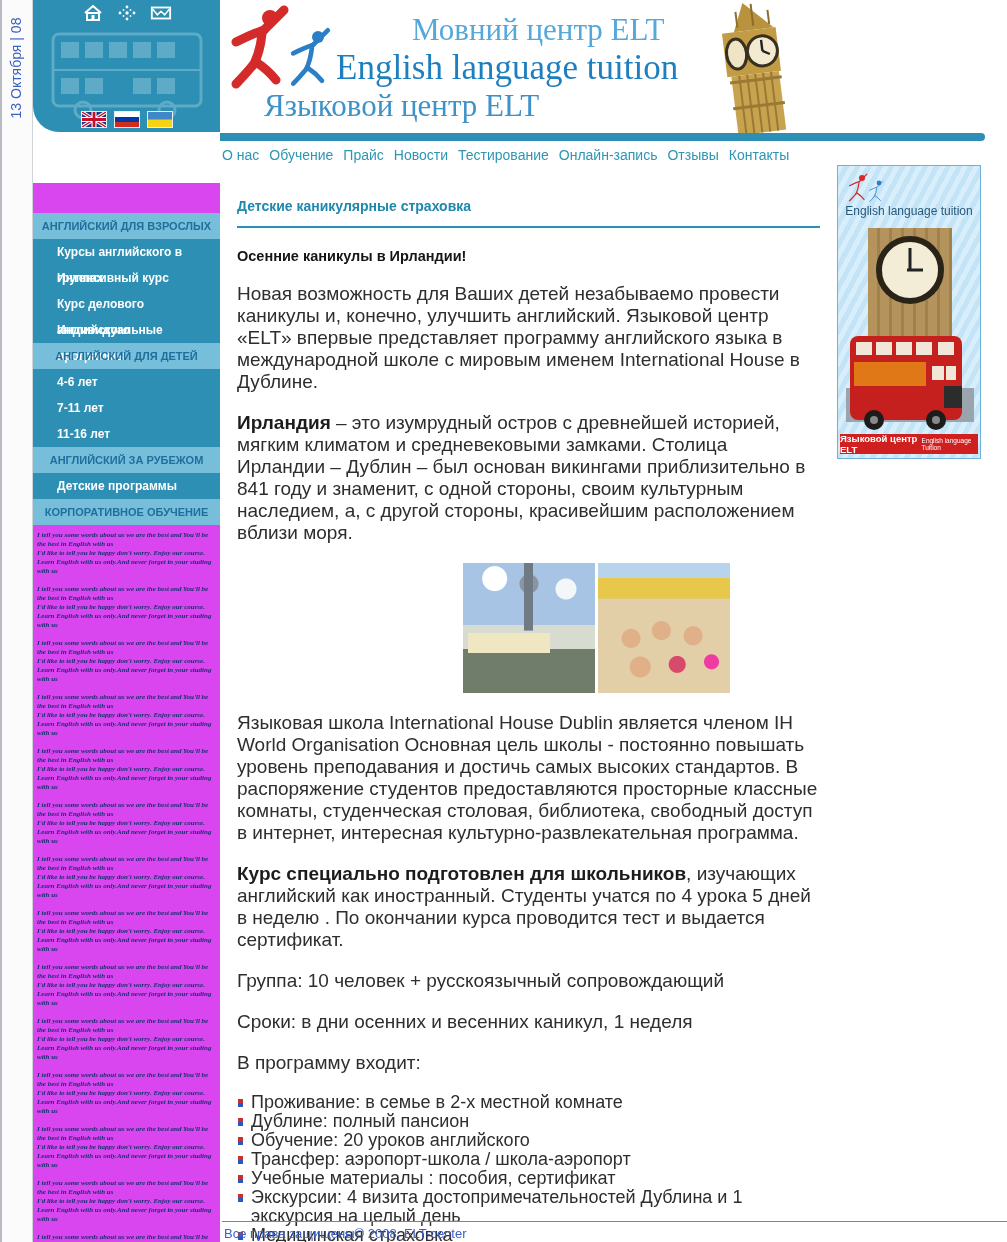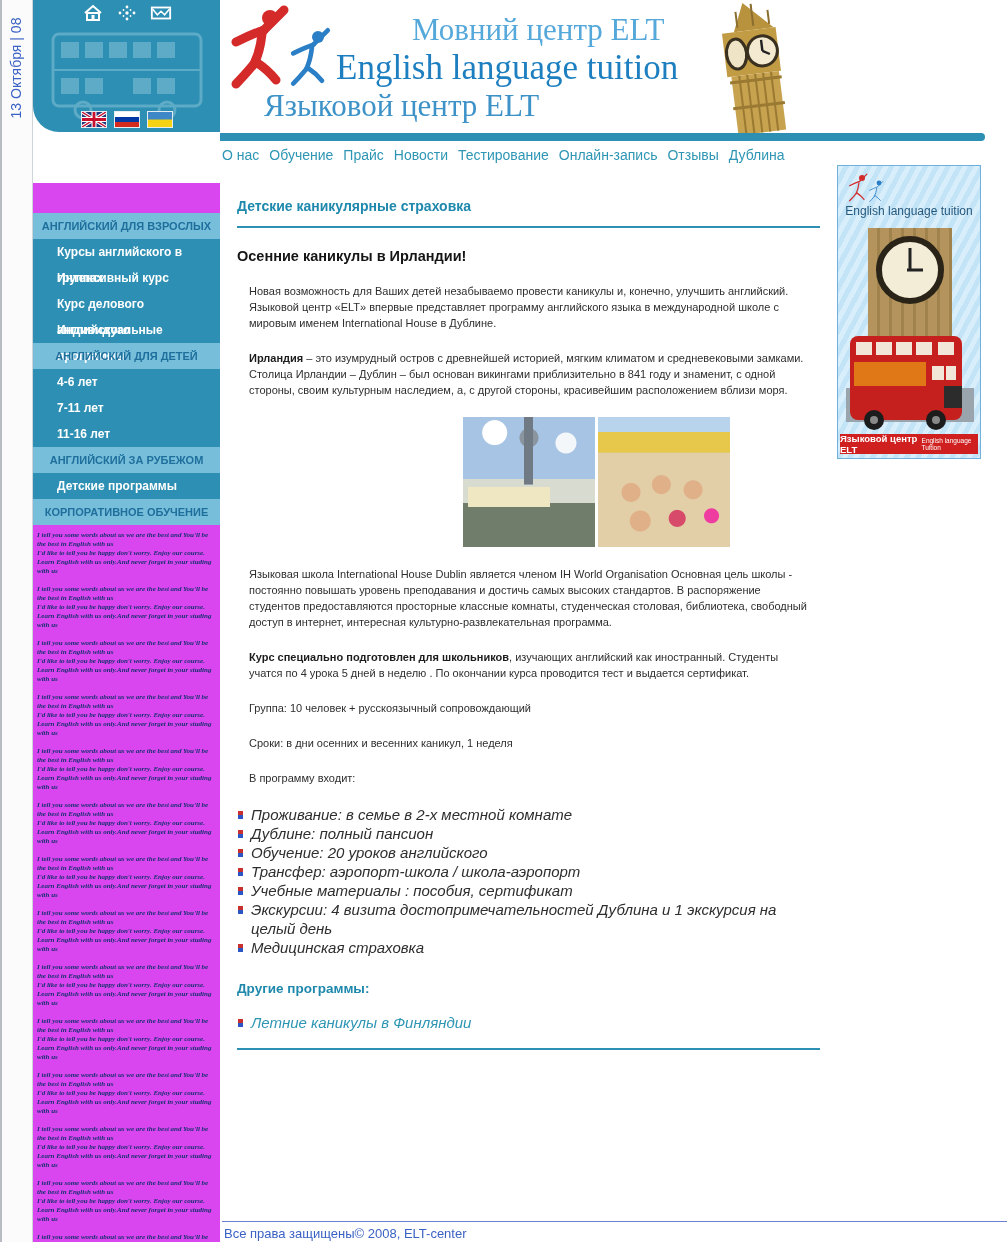--- a/index.html
+++ b/index.html
@@ -38,21 +38,21 @@
 
   
   .nav{position:absolute;left:222px;top:141px;width:763px;height:27px;display:flex;gap:10px;align-items:center;}
   .nav-item{color:#2e96b4;font-size:14px;text-decoration:none;cursor:pointer;}
 
   
   .main{position:absolute;left:237px;top:190px;width:583px;}
   .page-title{color:#1e88ad;font-weight:bold;font-size:14px;margin:8px 0 0;}
   .rule{border:none;border-top:2px solid #2d8fb3;margin:12px 0 0;}
   .article-title{color:#151515;font-weight:bold;font-size:14.5px;margin:20px 0 0;}
-  .main p{font-size:11px;line-height:16px;color:#2e2e2e;margin:19px 12px 0;}
+  .main p{font-size:19px;line-height:22px;color:#2e2e2e;margin:19px 0 0;}
   .main p b{color:#1c1c1c;}
   .photos{display:flex;justify-content:center;gap:3px;margin:19px 0 0;}
   .photo{width:132px;height:130px;}
   .photo1{background:
     radial-gradient(circle at 22% 62%, #4a6cc0 0 10px, transparent 11px),
     radial-gradient(circle at 45% 70%, #2e54ae 0 13px, transparent 14px),
     radial-gradient(circle at 70% 64%, #4m 0 0, transparent 0),
     radial-gradient(circle at 68% 66%, #3a5fb8 0 12px, transparent 13px),
     radial-gradient(circle at 88% 58%, #5578c8 0 9px, transparent 10px),
     radial-gradient(circle at 34% 48%, #d9b699 0 5px, transparent 6px),
@@ -69,21 +69,21 @@
   .photo3{background:
     linear-gradient(#e8c84a 0 100%) 0 14% / 100% 16% no-repeat,
     radial-gradient(circle at 25% 58%, #e0b088 0 9px, transparent 10px),
     radial-gradient(circle at 48% 52%, #e0b088 0 9px, transparent 10px),
     radial-gradient(circle at 72% 56%, #e0b088 0 9px, transparent 10px),
     radial-gradient(circle at 60% 78%, #d84a6a 0 8px, transparent 9px),
     radial-gradient(circle at 32% 80%, #e0b088 0 10px, transparent 11px),
     radial-gradient(circle at 86% 76%, #ee3ca0 0 7px, transparent 8px),
     linear-gradient(#b8d4ec 0 28%, #e2cfa8 28% 100%);}
   .prog-list, .other-list{list-style:none;margin:19px 0 0;padding:0;}
-  .prog-list li, .other-list li{position:relative;padding-left:14px;font-size:15px;line-height:19px;color:#2e2e2e;font-style:italic;}
+  .prog-list li, .other-list li{position:relative;padding-left:14px;font-size:18px;line-height:19px;color:#2e2e2e;}
   .prog-list li::before, .other-list li::before{content:"";position:absolute;left:1px;top:6px;width:5px;height:8px;background:linear-gradient(#c83030 0 45%,#2b55c4 55% 100%);}
   .other-title{color:#1e88ad;font-weight:bold;font-size:13.5px;margin:24px 0 0;}
   .other-list{margin-top:17px;}
   .other-list li a{color:#2e96b4;text-decoration:none;cursor:pointer;}
   .rule2{border:none;border-top:2px solid #2d8fb3;margin:16px 0 0;}
   .closing{text-align:center;color:#3a62c4;font-size:13.5px;line-height:19px;margin:10px 0 0;padding:0 20px;}
 
   
   .banner{position:absolute;left:837px;top:165px;width:144px;height:294px;box-sizing:border-box;border:1px solid #6fb0dc;background:repeating-linear-gradient(118deg,#d9eefb 0 5px,#c3e3f7 5px 10px);overflow:hidden;cursor:pointer;}
   .banner-figs{position:absolute;left:8px;top:6px;}
@@ -343,21 +343,21 @@
   <div class="teal-bar"></div>
 
   <div class="nav" id="nav">
       <a class="nav-item" href="#">О нас</a>
       <a class="nav-item" href="#">Обучение</a>
       <a class="nav-item" href="#">Прайс</a>
       <a class="nav-item" href="#">Новости</a>
       <a class="nav-item" href="#">Тестирование</a>
       <a class="nav-item" href="#">Онлайн-запись</a>
       <a class="nav-item" href="#">Отзывы</a>
-      <a class="nav-item" href="#">Дублина</a>
+      <a class="nav-item" href="#">Контакты</a>
     </div>
 
   <div class="main">
     <div class="page-title">Детские каникулярные страховка</div>
     <hr class="rule">
     <div class="article-title">Осенние каникулы в Ирландии!</div>
     <p><b></b><span>Новая возможность для Ваших детей незабываемо провести каникулы и, конечно, улучшить английский. Языковой центр «ELT» впервые представляет программу английского языка в международной школе с мировым именем International House в Дублине.</span></p>
     <p><b>Ирландия</b><span> – это изумрудный остров с древнейшей историей, мягким климатом и средневековыми замками. Столица Ирландии – Дублин – был основан викингами приблизительно в 841 году и знаменит, с одной стороны, своим культурным наследием, а, с другой стороны, красивейшим расположением вблизи моря.</span></p>
     <div class="photos">
       <div class="photo photo1"></div>

